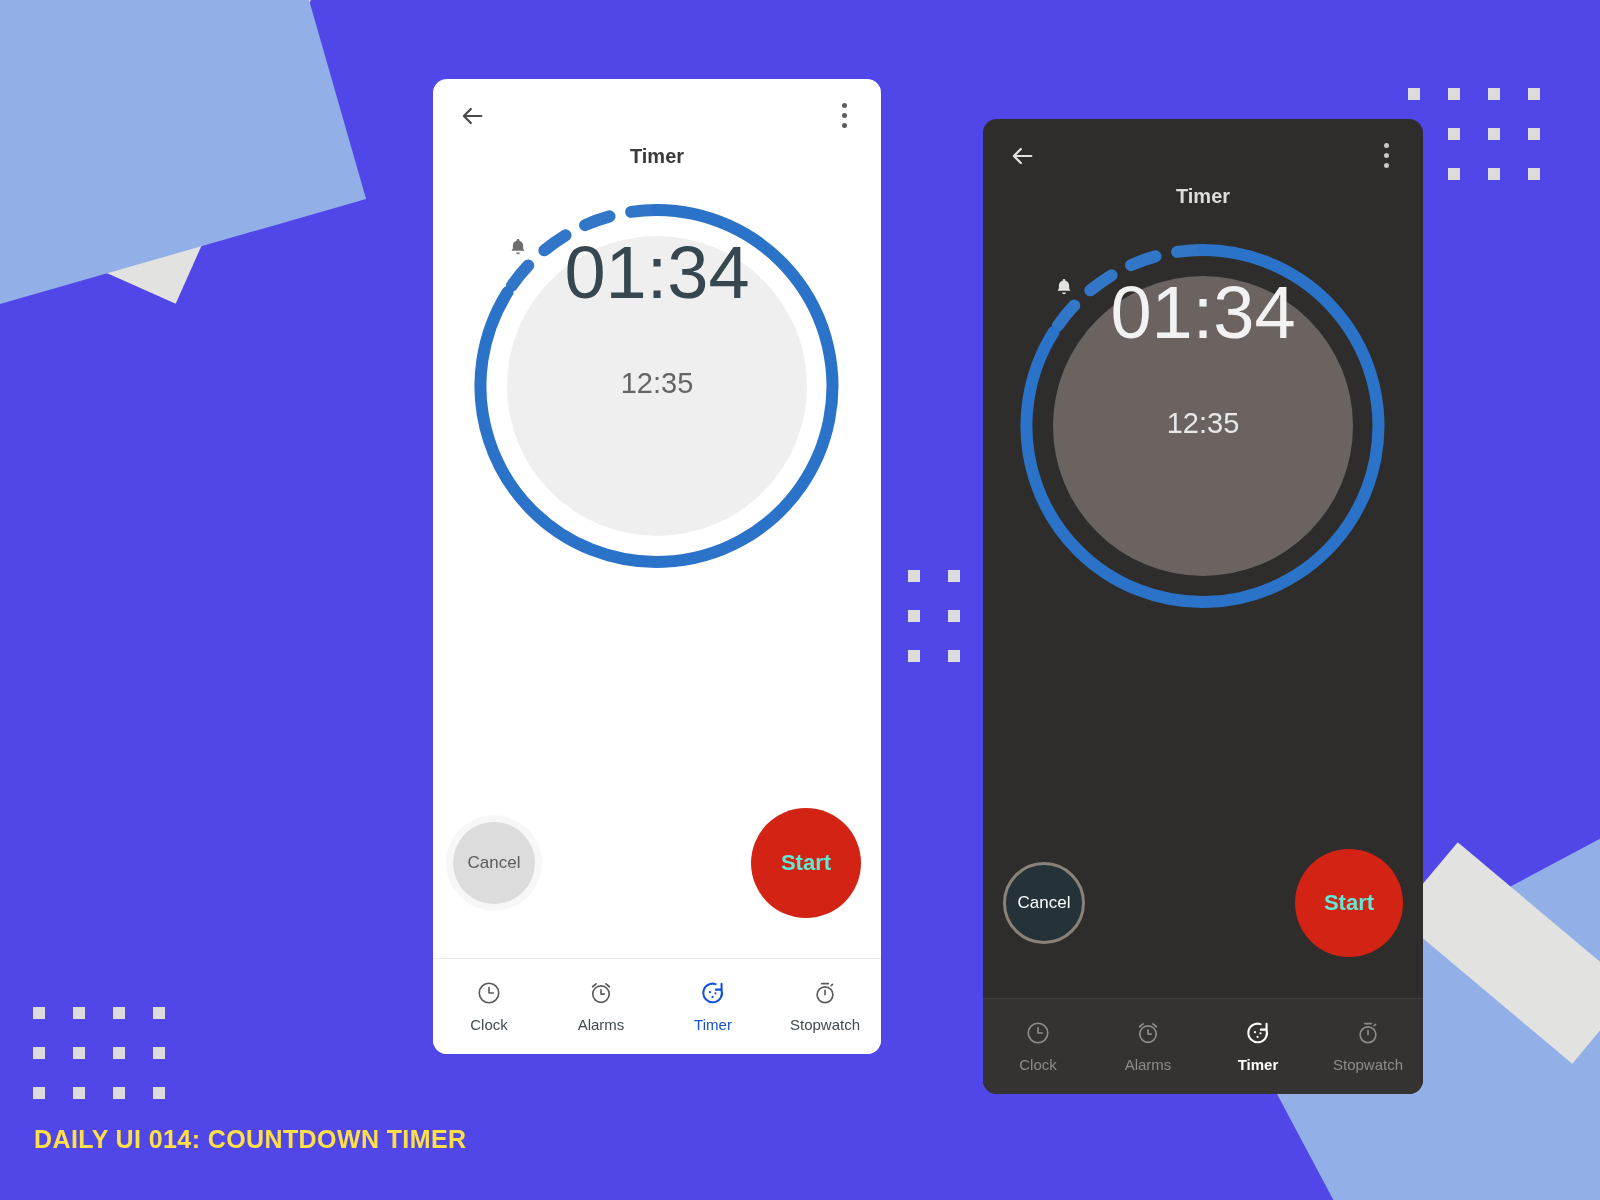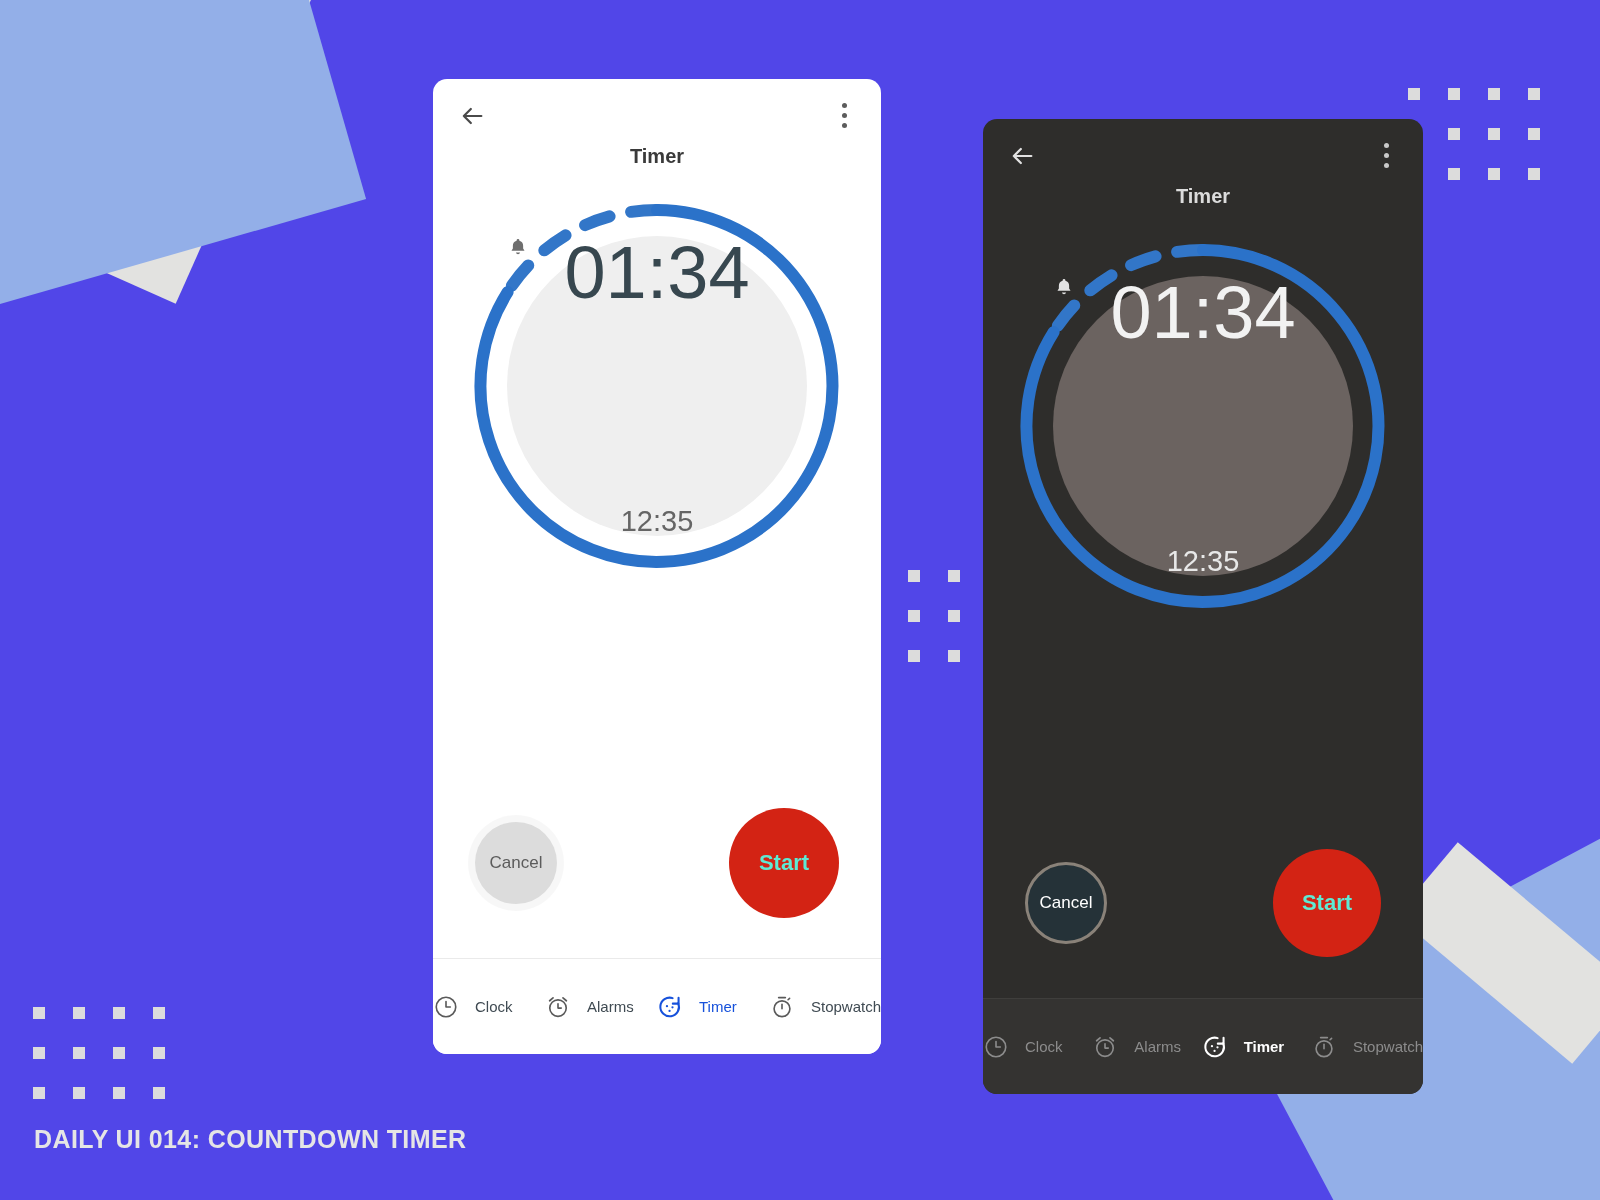--- a/index.html
+++ b/index.html
@@ -65,21 +65,21 @@
   .dotgrid.bl {
     left: 33px; top: 1007px;
     grid-template-columns: repeat(4, 40px);
     grid-template-rows: repeat(3, 40px);
   }
 
   
   .caption {
     position: absolute;
     left: 34px; top: 1125px;
-    color: #e5e5e5;
+    color: #fde047;
     font-size: 25px;
     font-weight: bold;
     letter-spacing: 0.4px;
     white-space: nowrap;
   }
 
   
   .phone {
     position: absolute;
     border-radius: 14px;
@@ -154,21 +154,21 @@
   .dial svg { position: absolute; left: 0; top: 0; }
   .dial-inner {
     position: absolute;
     left: 50%; top: 50%;
     transform: translate(-50%, -50%);
     width: 300px; height: 300px;
     border-radius: 50%;
     display: flex;
     flex-direction: column;
     align-items: center;
-    justify-content: space-between;
+    justify-content: flex-start;
     cursor: pointer;
     gap: 39px;
   }
   .light .dial-inner { background: #EFEFEF; }
   .dark  .dial-inner { background: #6B6360; }
 
   .time-main {
     font-size: 74px;
     font-weight: normal;
     letter-spacing: 0px;
@@ -191,21 +191,21 @@
   .dark  .alarm-row .alarm-time { color: #E8E8E8; }
 
   
   .actions {
     flex: 0 0 auto;
     position: relative;
     height: 190px;
     display: flex;
     align-items: center;
     justify-content: space-between;
-    padding: 0 42px;
+    padding: 0 20px;
   }
   .btn-cancel {
     width: 82px; height: 82px;
     border-radius: 50%;
     display: flex; align-items: center; justify-content: center;
     font-size: 17px;
     cursor: pointer;
   }
   .light .btn-cancel {
     background: #DCDCDC;
@@ -240,23 +240,23 @@
     background: #FFFFFF;
     border-top: 1px solid #EAEAEA;
   }
   .dark .navbar {
     background: #343331;
     border-top: 1px solid #3F3E3C;
   }
   .nav-item {
     flex: 1 1 0;
     display: flex;
-    flex-direction: row;
+    flex-direction: column;
     align-items: center;
-    gap: 16px;
+    gap: 10px;
     cursor: pointer;
   }
   .nav-label { font-size: 15px; }
   .light .nav-item .nav-label { color: #3F4A52; }
   .light .nav-item.active .nav-label { color: #1651DB; font-weight: normal; }
   .dark  .nav-item .nav-label { color: #8C8C8C; }
   .dark  .nav-item.active .nav-label { color: #FFFFFF; font-weight: bold; }
 </style>
 </head>
 <body>

